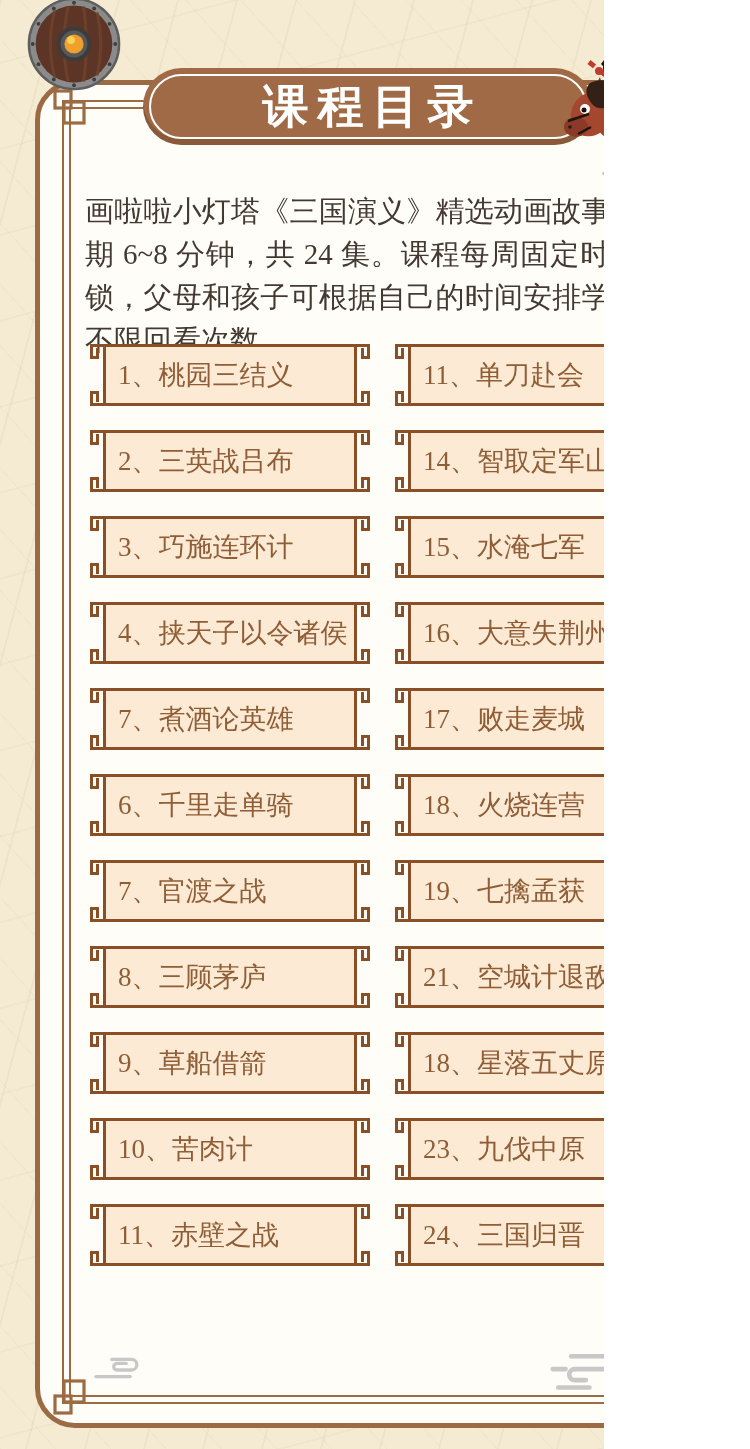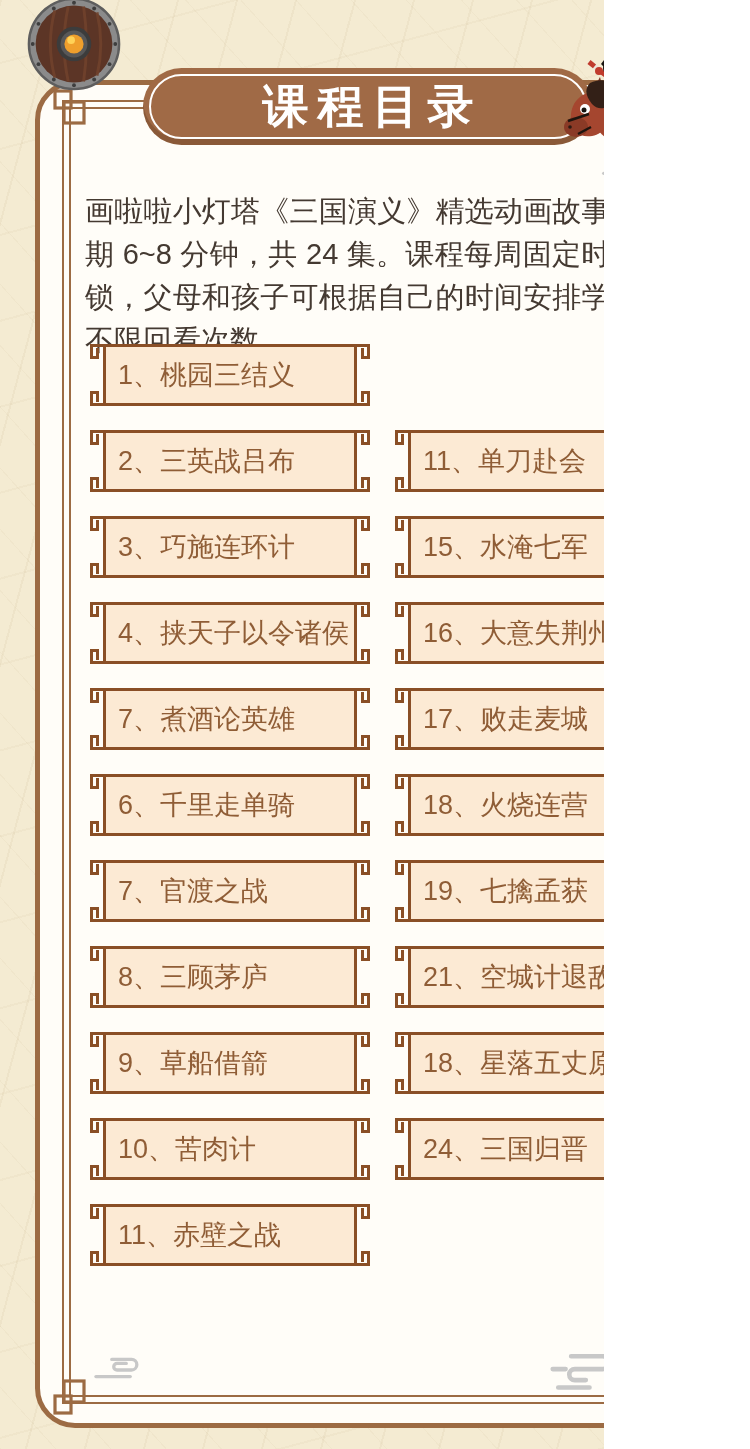--- a/index.html
+++ b/index.html
@@ -2,21 +2,21 @@
 <html style="--bg: #f4ebd2; --card: #fffdf8; --frame: #9c6b43; --banner: #a06a46; --boxBorder: #8a4f26; --boxFill: #fcead4; --boxText: #8f5d36; --introText: #443931; --cloud: #c8c8c8;"><head>
 <meta charset="utf-8">
 <style>
   :root{
     --bg:#f4ebd2; --card:#fffdf8; --frame:#9c6b43; --banner:#a06a46;
     --boxBorder:#8a4f26; --boxFill:#fcead4; --boxText:#8f5d36;
     --introText:#443931; --cloud:#c8c8c8;
   }
   *{margin:0;padding:0;box-sizing:border-box;}
   body{font-family:"Liberation Sans","DejaVu Sans",sans-serif;}
-  .page{position:relative;width:604px;height:1449px;overflow:hidden;background:var(--bg);}
+  .page{position:relative;width:604px;height:1449px;overflow:hidden;background:var(--bg);font-family:Liberation Serif, serif;}
   .page::before{content:'';position:absolute;inset:0;pointer-events:none;
     background:
       repeating-linear-gradient(105deg, rgba(160,130,80,.07) 0 2px, transparent 2px 57px),
       repeating-linear-gradient(-15deg, rgba(160,130,80,.05) 0 2px, transparent 2px 83px),
       repeating-linear-gradient(48deg, rgba(160,130,80,.05) 0 1px, transparent 1px 41px);}
   
   .card{position:absolute;left:35px;top:80px;width:672px;height:1348px;background:var(--card);
     border:5px solid var(--frame);border-radius:40px;z-index:1;}
   .frame-a{position:absolute;left:22px;top:15px;right:14px;bottom:19px;border:2px solid var(--frame);}
   .frame-b{position:absolute;inset:5px;border:2px solid var(--frame);}
@@ -182,20 +182,27 @@
           <span class="hk tr"></span>
           <span class="hk bl"></span>
           <span class="hk br"></span>
           <span class="lesson-label">11、单刀赴会</span>
         </div>
       <div class="lesson">
           <span class="hk tl"></span>
           <span class="hk tr"></span>
           <span class="hk bl"></span>
           <span class="hk br"></span>
+          <span class="lesson-label">14、智取定军山</span>
+        </div>
+      <div class="lesson">
+          <span class="hk tl"></span>
+          <span class="hk tr"></span>
+          <span class="hk bl"></span>
+          <span class="hk br"></span>
           <span class="lesson-label">15、水淹七军</span>
         </div>
       <div class="lesson">
           <span class="hk tl"></span>
           <span class="hk tr"></span>
           <span class="hk bl"></span>
           <span class="hk br"></span>
           <span class="lesson-label">16、大意失荆州</span>
         </div>
       <div class="lesson">
@@ -225,20 +232,27 @@
           <span class="hk bl"></span>
           <span class="hk br"></span>
           <span class="lesson-label">21、空城计退敌</span>
         </div>
       <div class="lesson">
           <span class="hk tl"></span>
           <span class="hk tr"></span>
           <span class="hk bl"></span>
           <span class="hk br"></span>
           <span class="lesson-label">18、星落五丈原</span>
+        </div>
+      <div class="lesson">
+          <span class="hk tl"></span>
+          <span class="hk tr"></span>
+          <span class="hk bl"></span>
+          <span class="hk br"></span>
+          <span class="lesson-label">23、九伐中原</span>
         </div>
       <div class="lesson">
           <span class="hk tl"></span>
           <span class="hk tr"></span>
           <span class="hk bl"></span>
           <span class="hk br"></span>
           <span class="lesson-label">24、三国归晋</span>
         </div>
     </div>
   </div>

